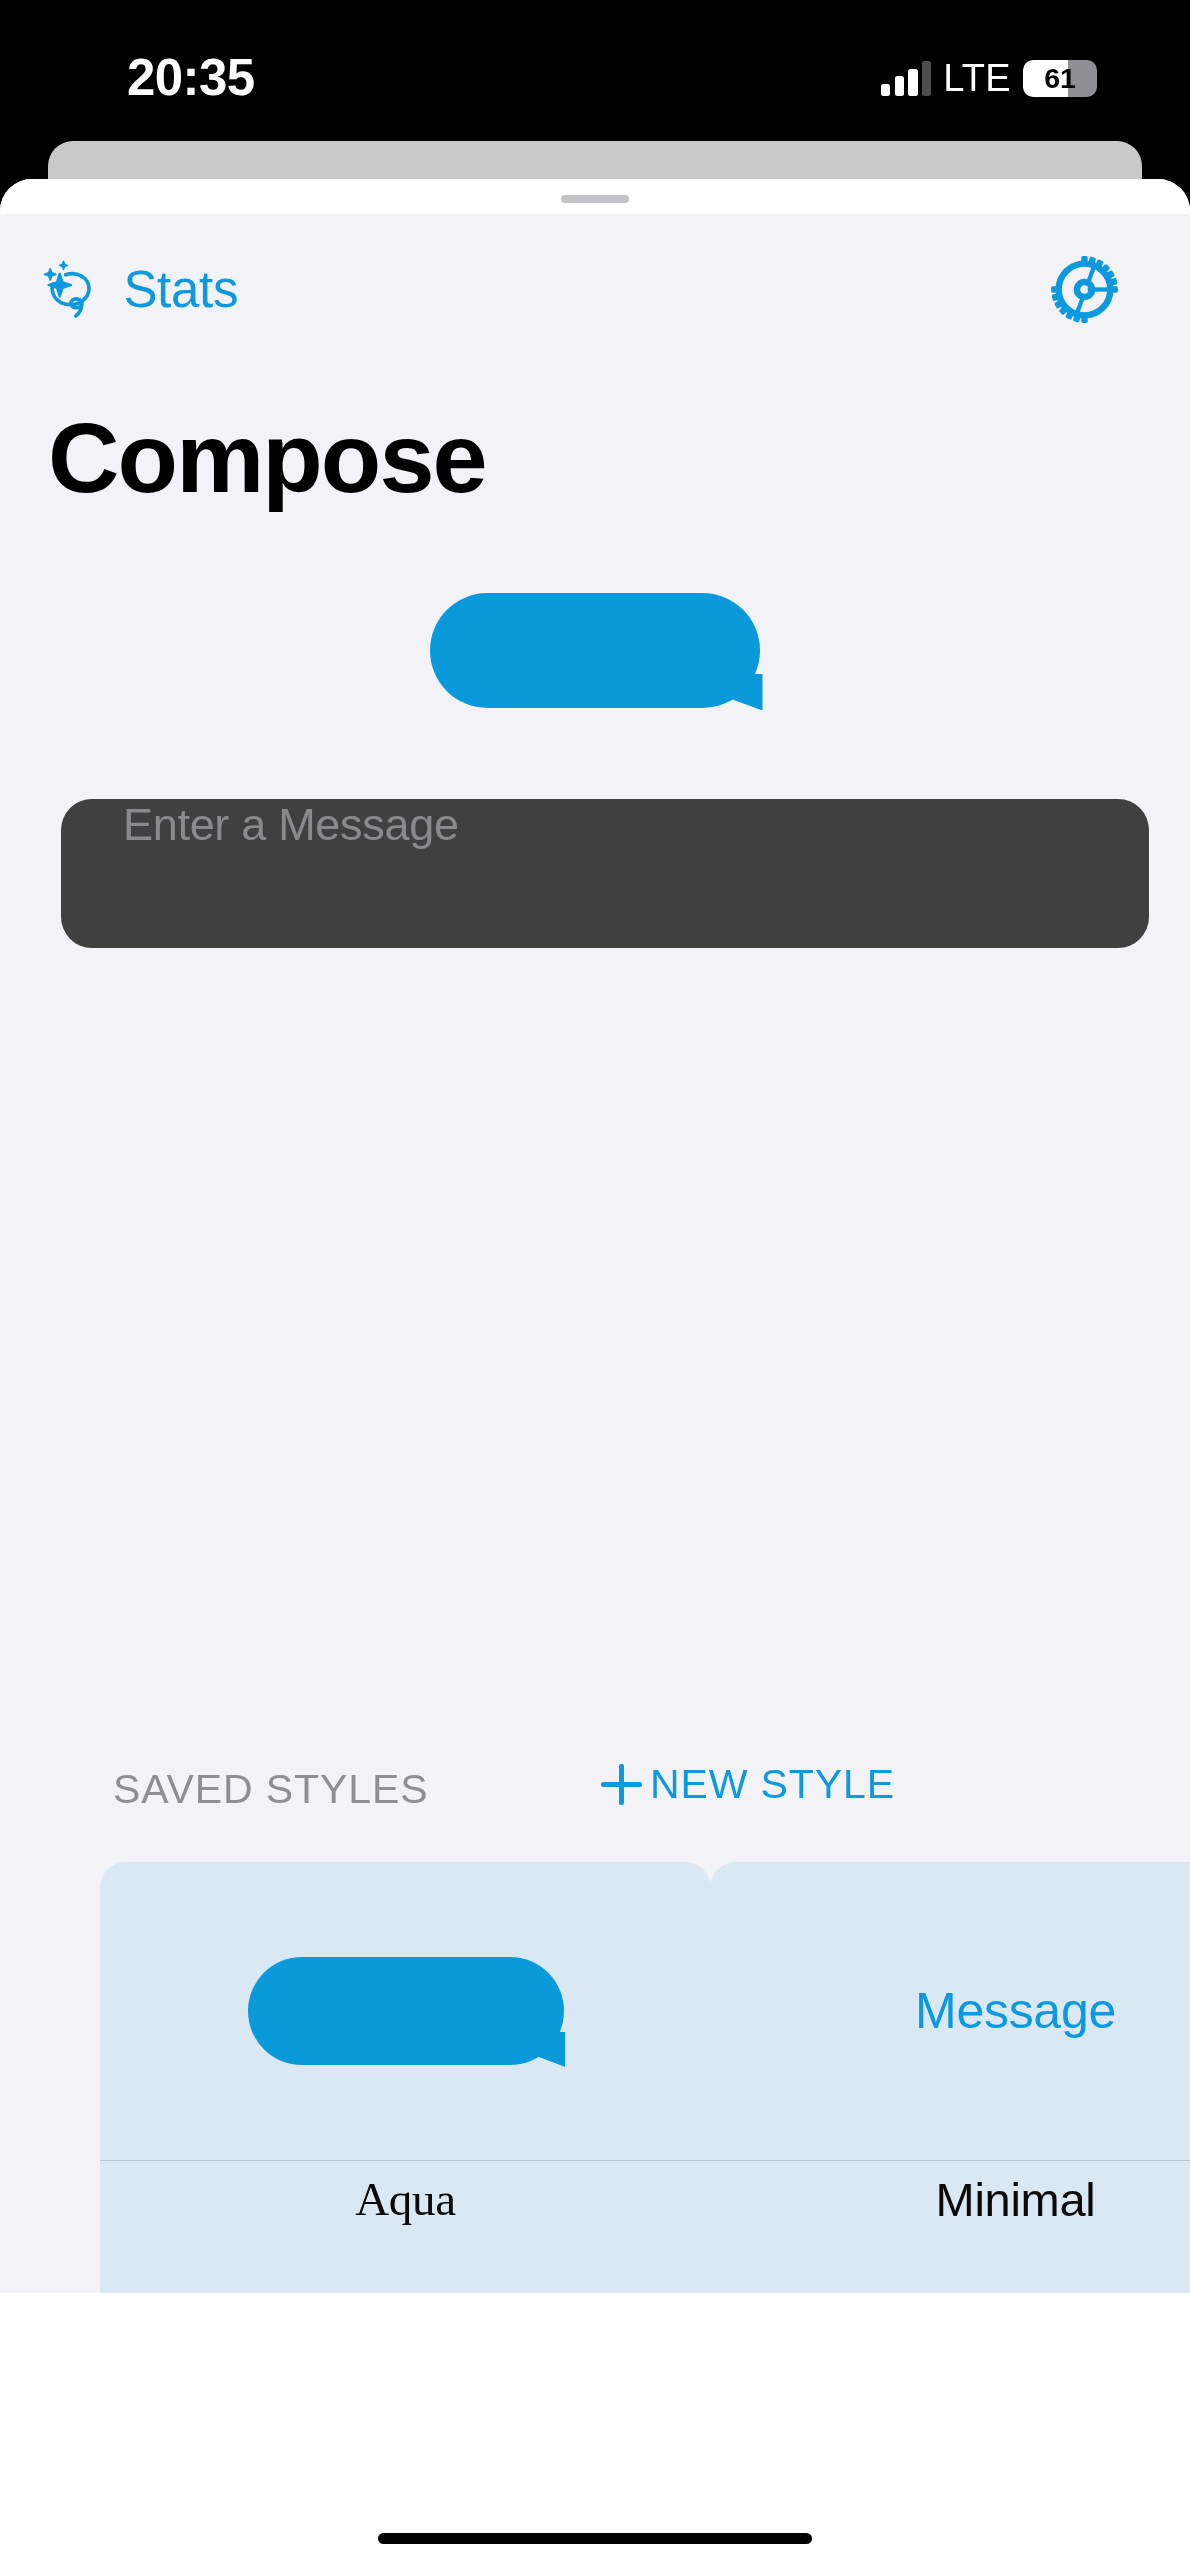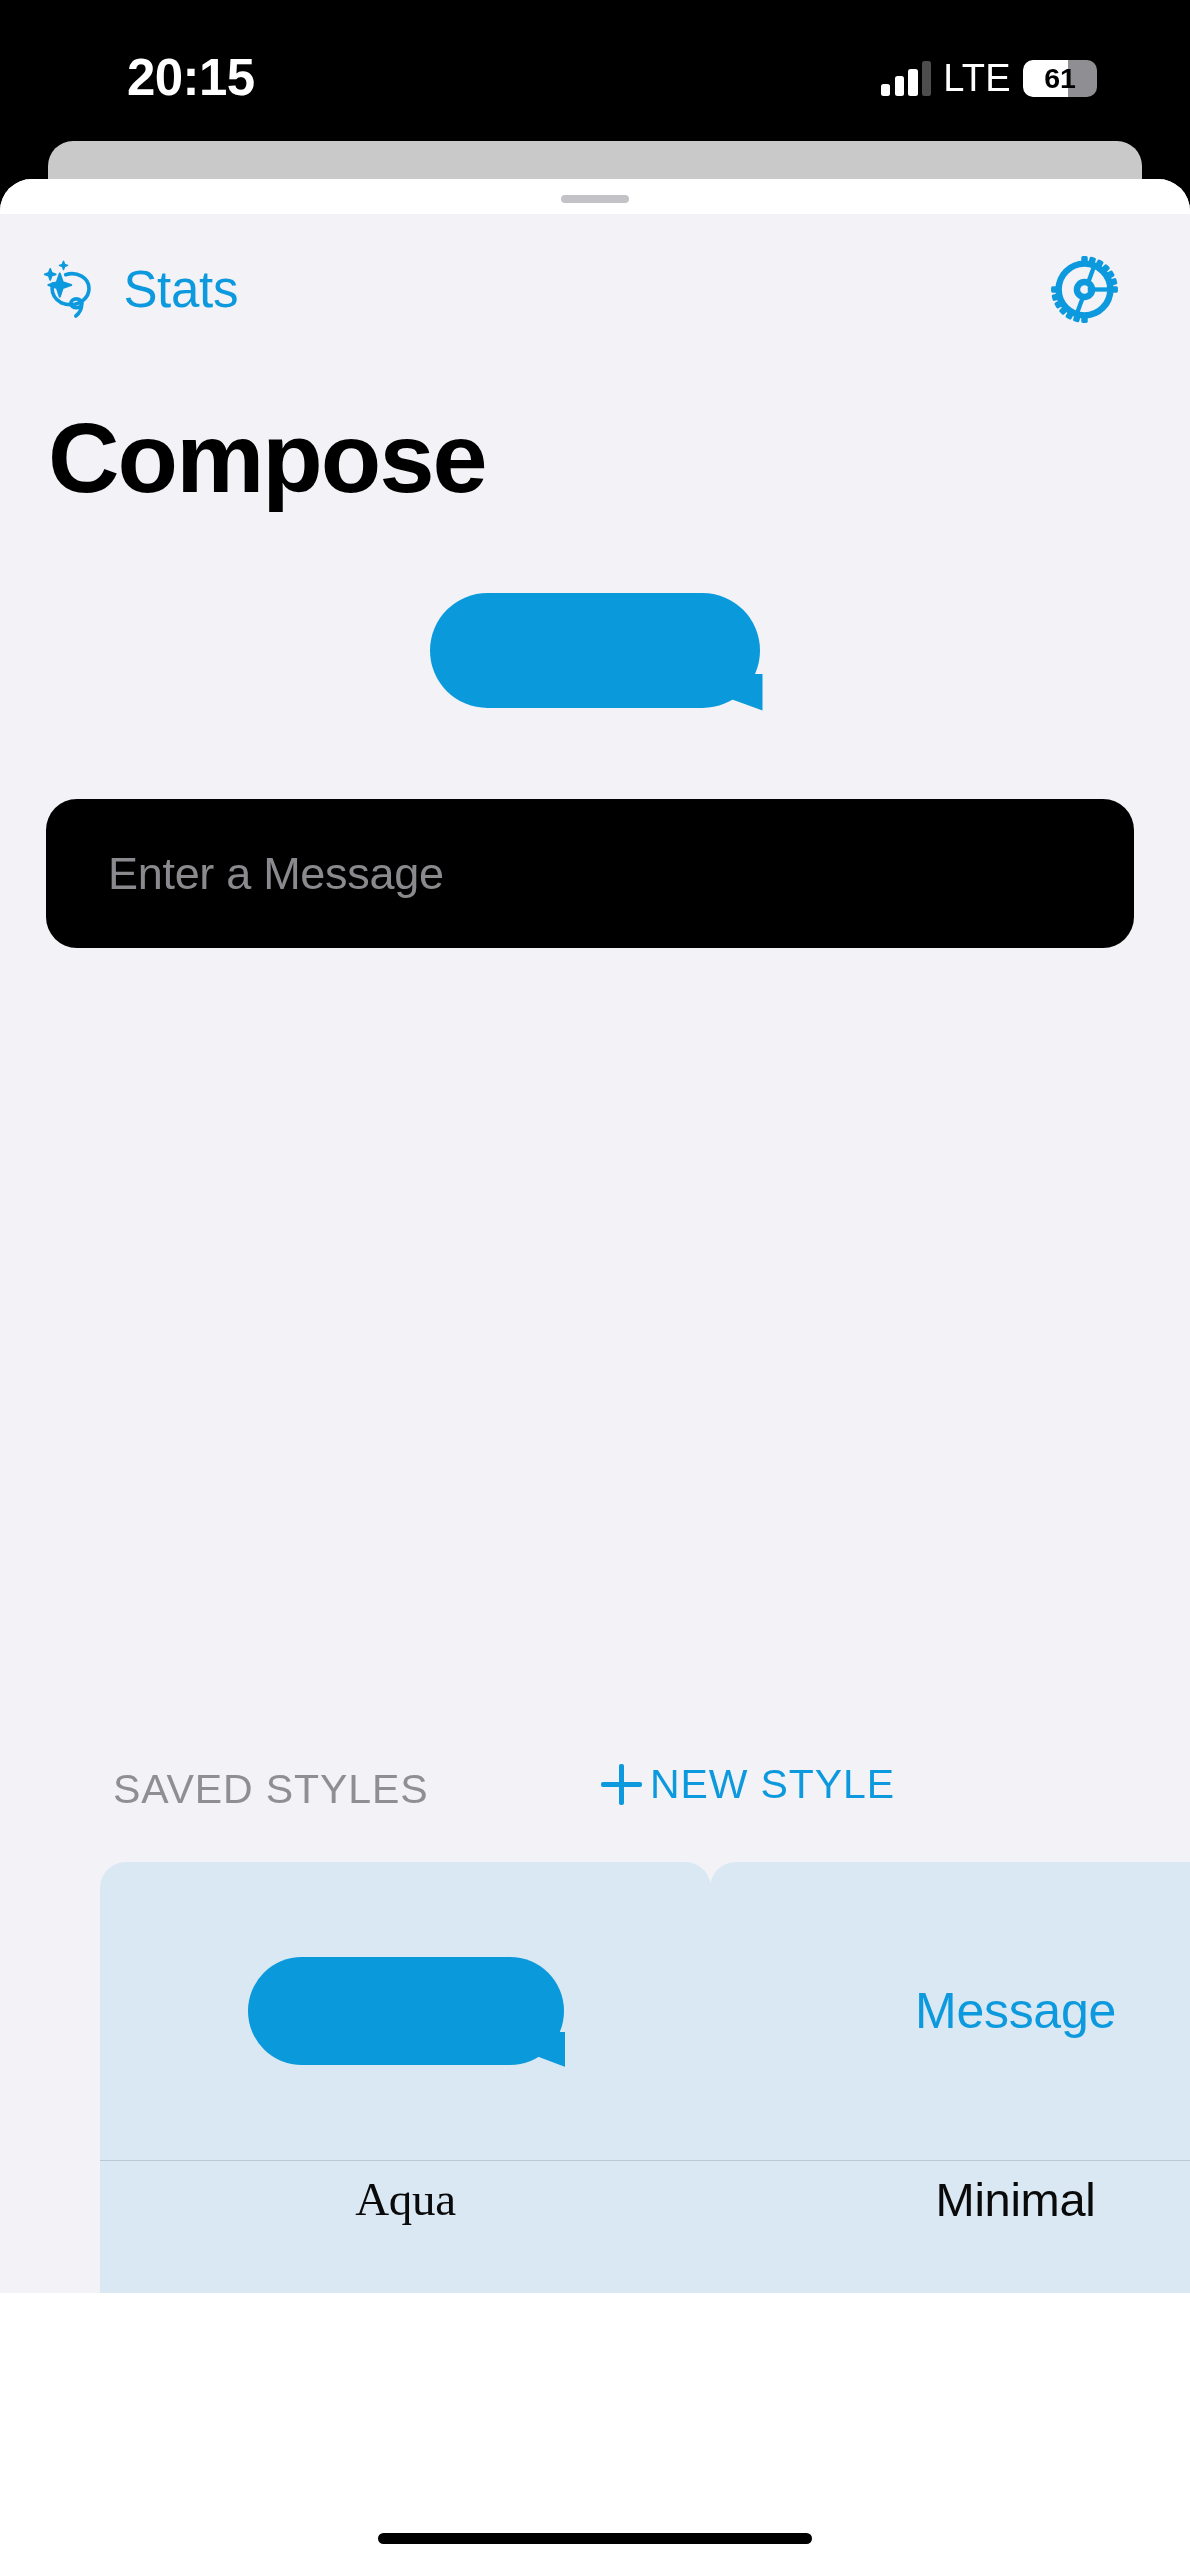--- a/index.html
+++ b/index.html
@@ -135,25 +135,25 @@
     position: absolute;
     right: -2.5px; bottom: -2.5px;
     width: 41px; height: 37px;
     background: #0a9adc;
     border-bottom-left-radius: 31px 25px;
     clip-path: polygon(0% 0%, 100% 0%, 100% 100%, 6% 62%);
   }
 
   
   .msg-input {
-    position: absolute; top: 620px; left: 46px;
+    position: absolute; top: 620px; left: 61px;
     width: 1088px; height: 149px;
-    background: #000000;
+    background: #404040;
     border-radius: 31px;
-    display: flex; align-items: center;
+    display: flex; align-items: flex-start;
     padding-left: 62px;
     cursor: text;
   }
   .msg-input .placeholder {
     font-size: 45px; color: #8a8a8e; font-weight: 400;
     letter-spacing: -0.3px;
   }
 
   
   .action-pill {
@@ -273,21 +273,21 @@
     background: #000;
     border-radius: 5.6px;
   }
 </style>
 </head>
 <body>
 
 <div id="screen">
 
   <div class="statusbar">
-    <div class="status-time">20:15</div>
+    <div class="status-time">20:35</div>
     <div class="status-right">
       <div class="signal-bars">
         <span></span>
           <span></span>
           <span></span>
           <span></span>
       </div>
       <div class="lte-label">LTE</div>
       <div class="battery">
         <div class="battery-fill"></div>

